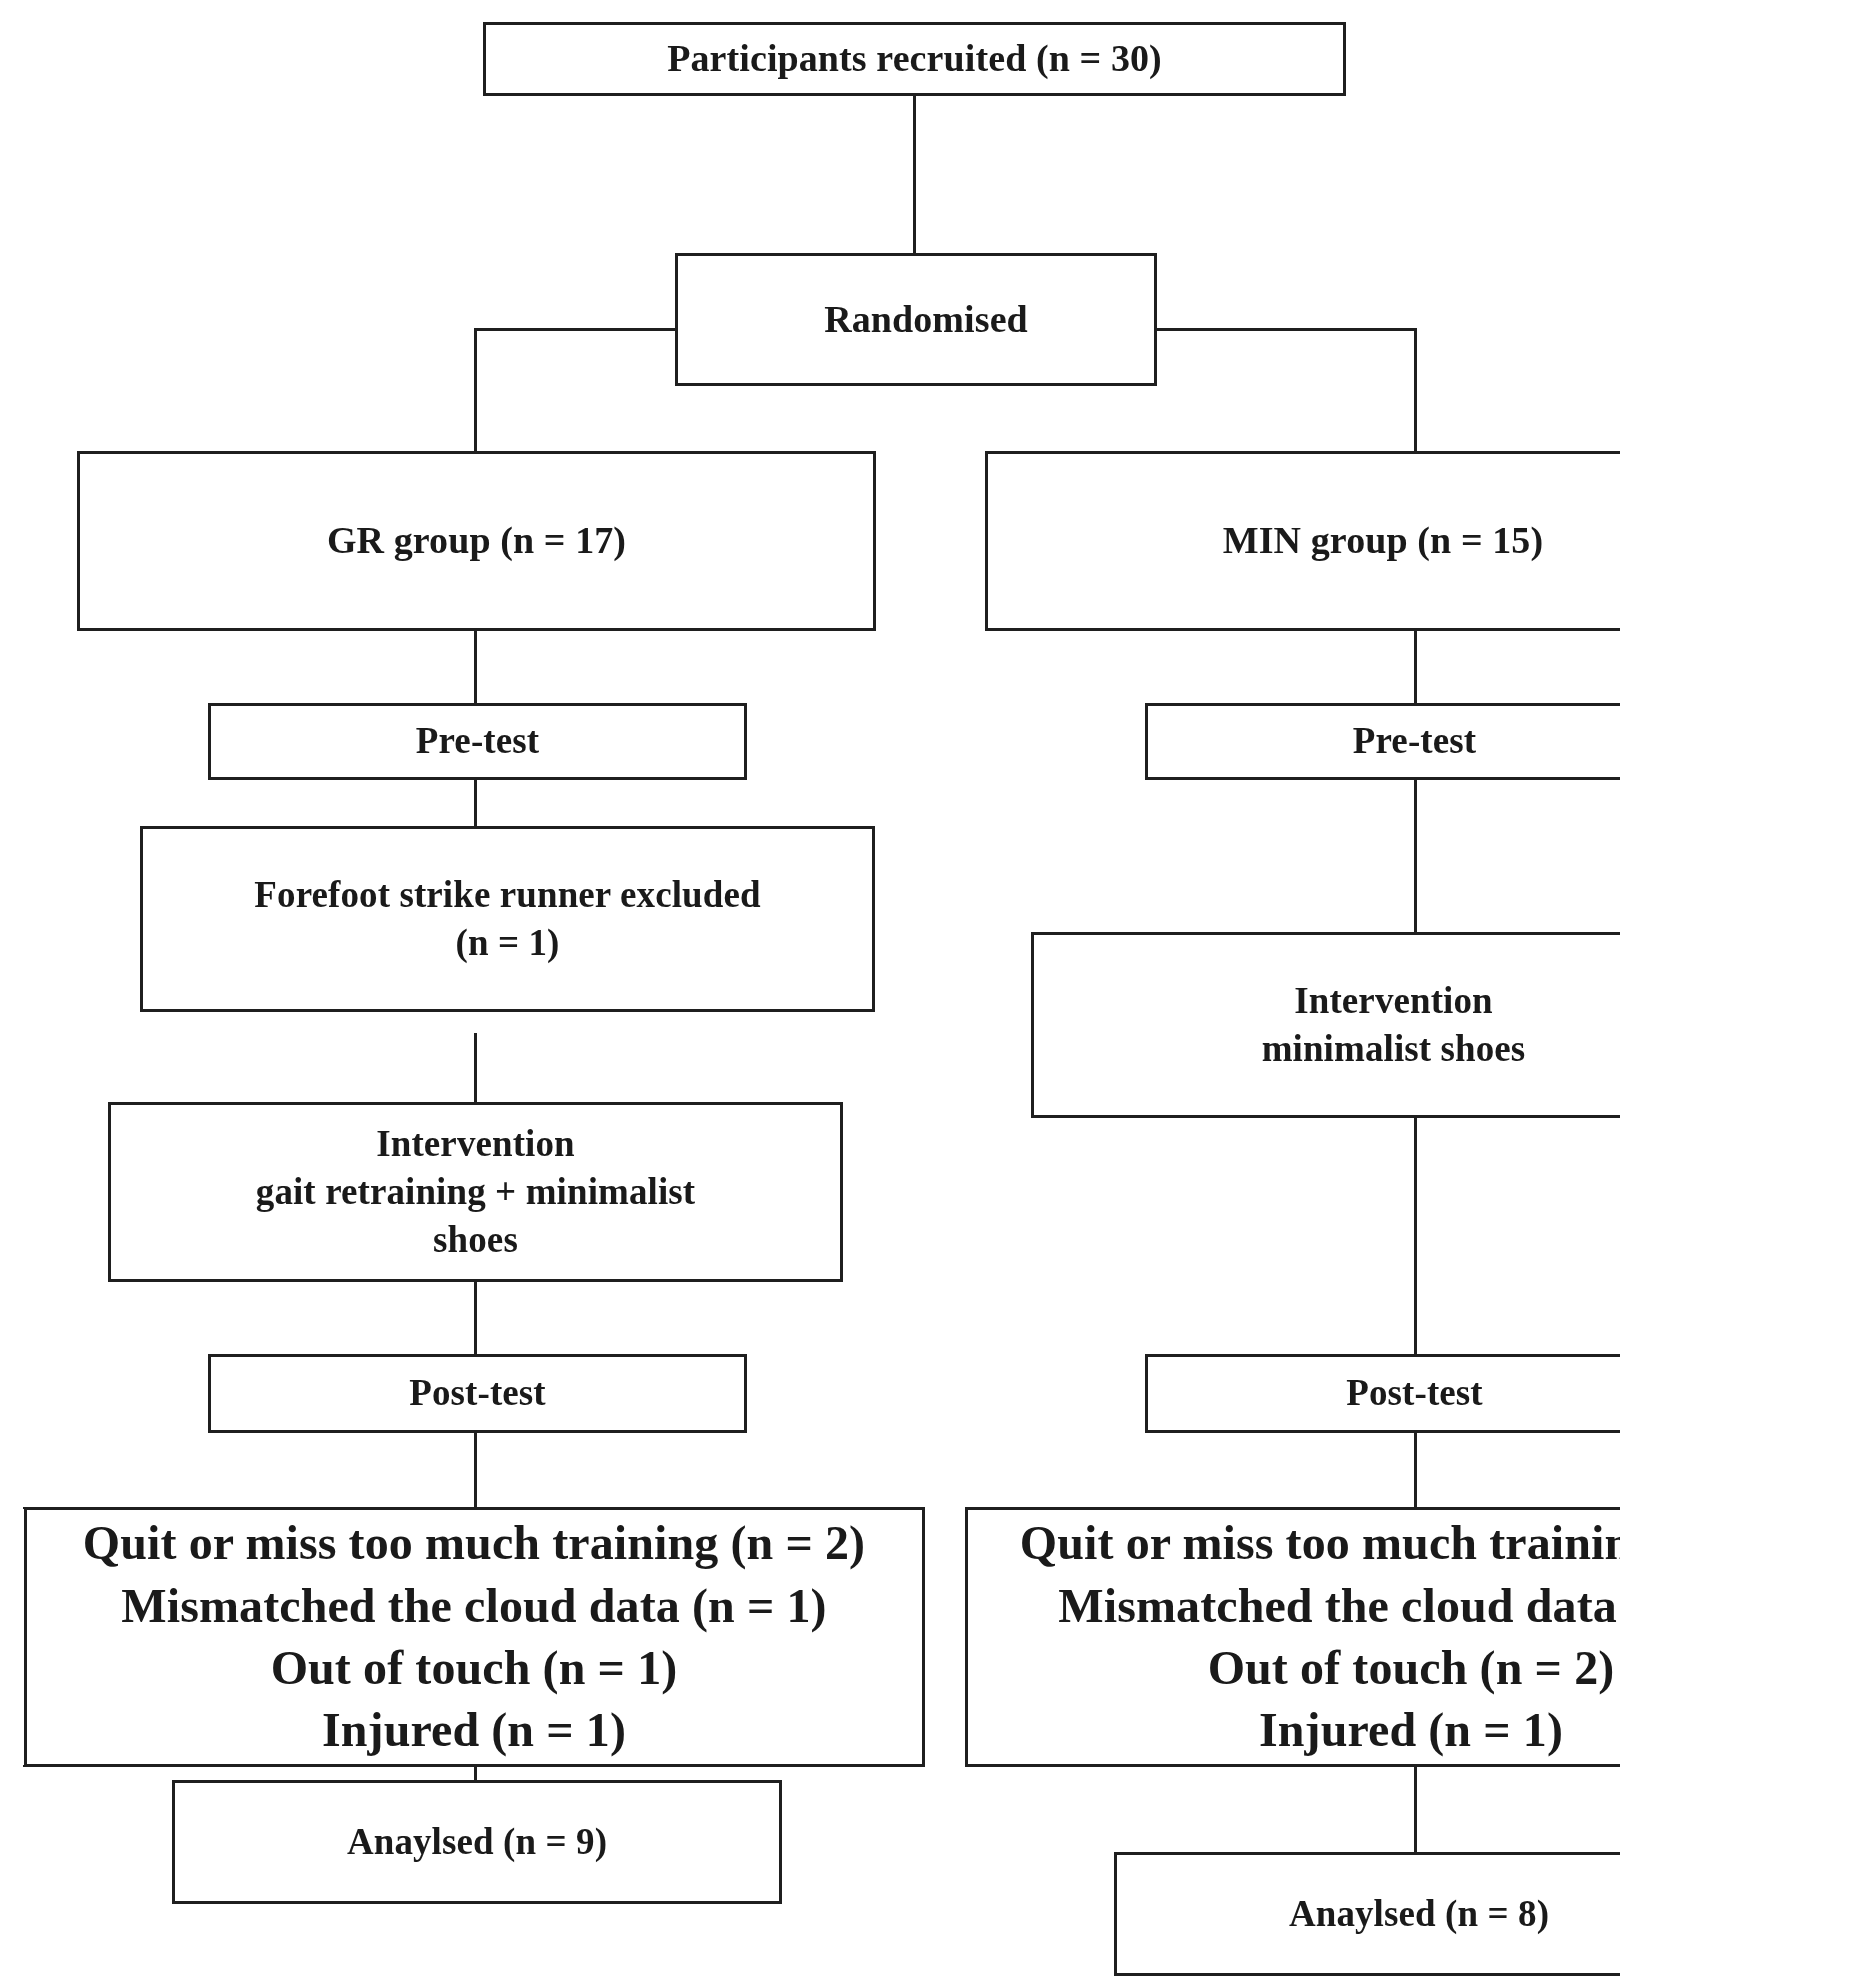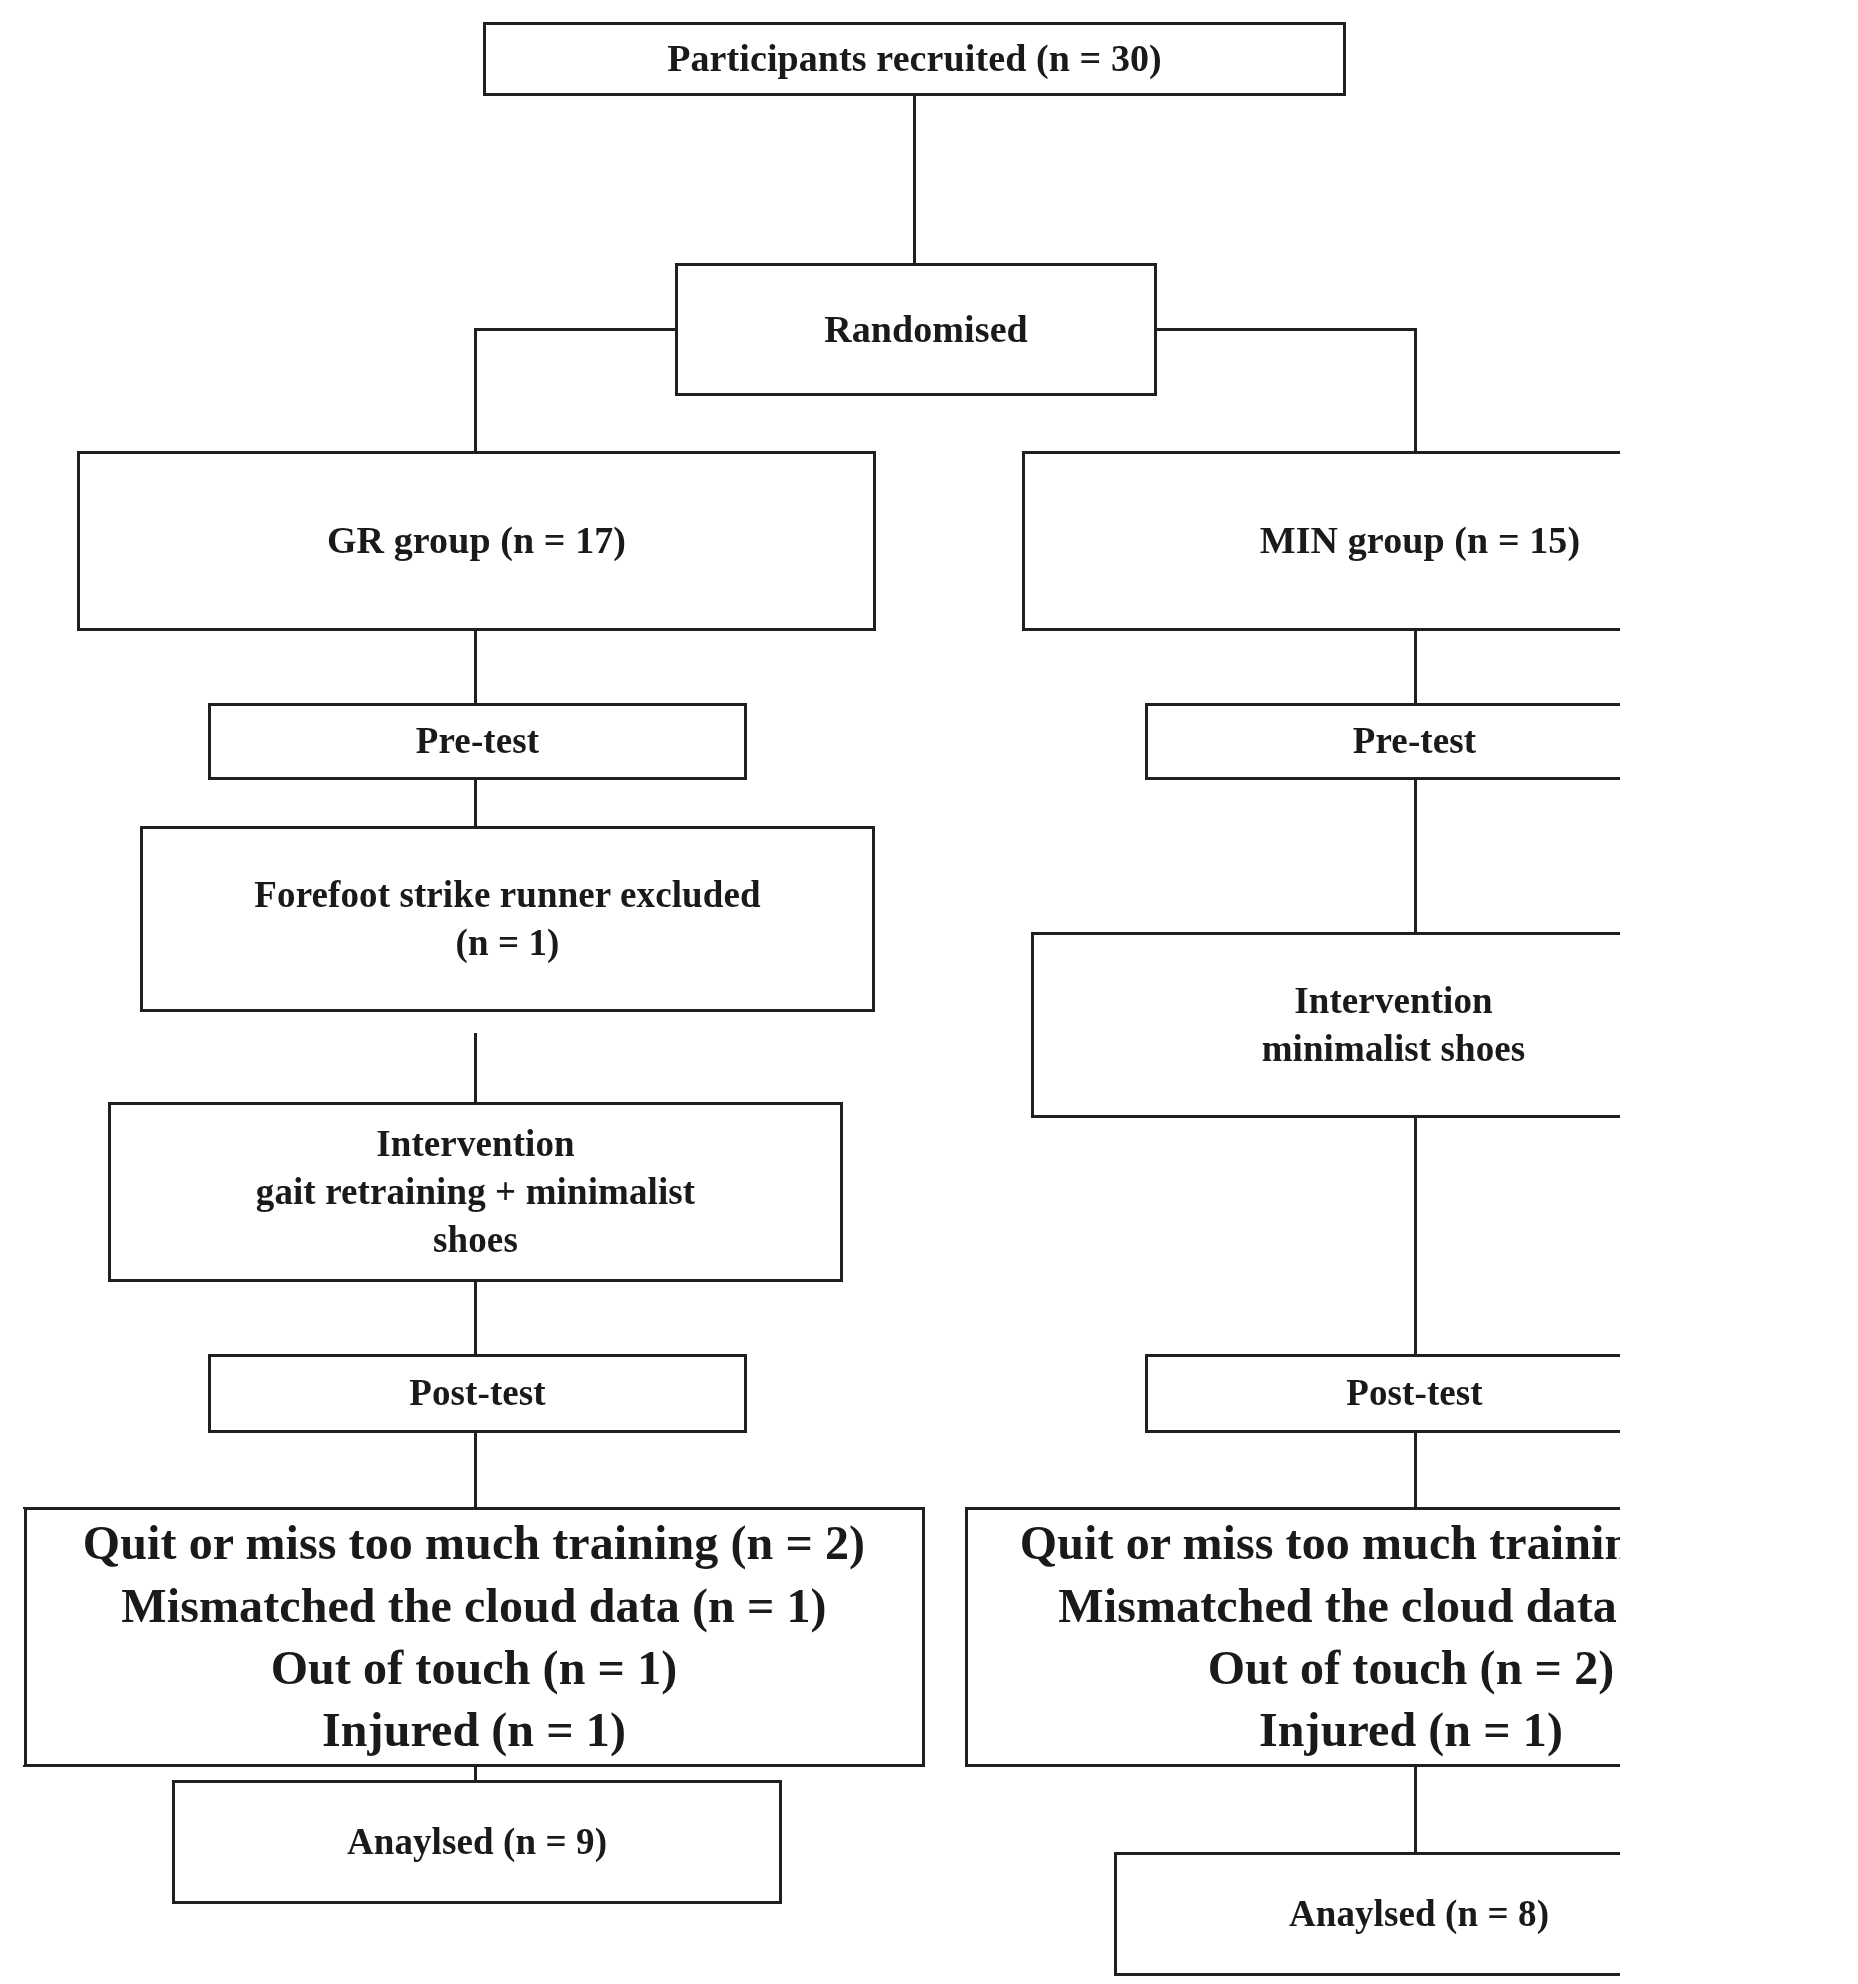--- a/index.html
+++ b/index.html
@@ -72,33 +72,33 @@
 <body>
 
 <div id="flow-root">
 
   <div class="node fs-62" style="left:483px; top:22px; width:863px; height:74px;">
     <span class="node-text">Participants recruited (n = 30)</span>
   </div>
 
   <div class="vline" style="left:913px; top:93px; height:172px;"></div>
 
-  <div class="node fs-62" style="left:675px; top:263px; width:482px; height:133px;padding-left:20px;">
+  <div class="node fs-62" style="left:675px; top:253px; width:482px; height:133px;padding-left:20px;">
     <span class="node-text">Randomised</span>
   </div>
 
   <div class="hline" style="left:474px; top:328px; width:204px;"></div>
   <div class="hline" style="left:1154px; top:328px; width:263px;"></div>
   <div class="vline" style="left:474px; top:328px; height:124px;"></div>
   <div class="vline" style="left:1414px; top:328px; height:124px;"></div>
 
   <div class="node fs-62" style="left:77px; top:451px; width:799px; height:180px;">
     <span class="node-text">GR group (n = 17)</span>
   </div>
-  <div class="node fs-62" style="left:1022px; top:451px; width:796px; height:180px;text-align:center;">
+  <div class="node fs-62" style="left:985px; top:451px; width:796px; height:180px;text-align:center;">
     <span class="node-text">MIN group (n = 15)</span>
   </div>
 
   <div class="vline" style="left:474px; top:628px; height:77px;"></div>
   <div class="vline" style="left:1414px; top:628px; height:77px;"></div>
 
   <div class="node fs-60" style="left:208px; top:703px; width:539px; height:77px;">
     <span class="node-text">Pre-test</span>
   </div>
   <div class="node fs-60" style="left:1145px; top:703px; width:539px; height:77px;">

